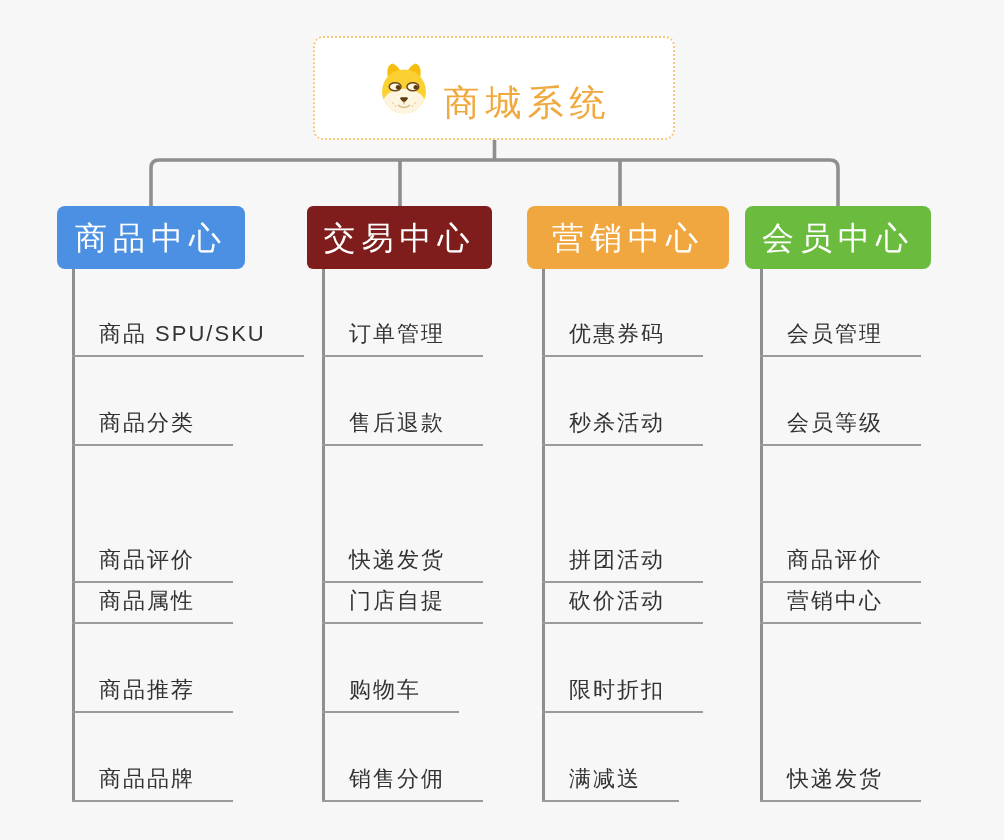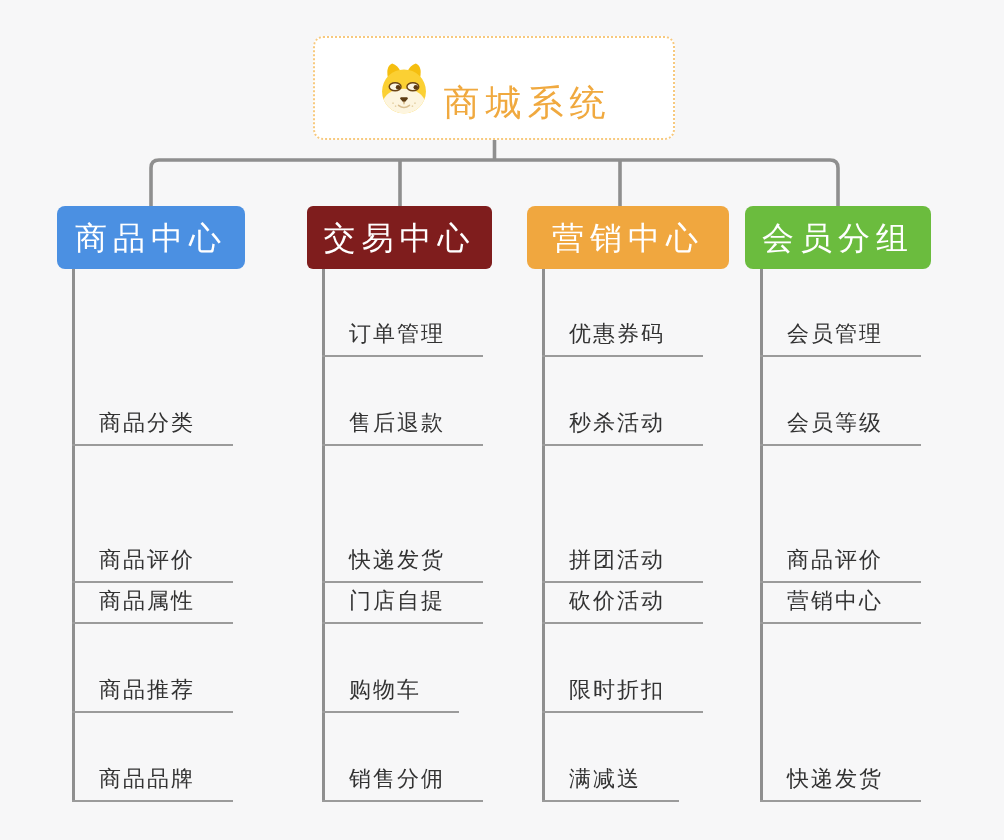--- a/index.html
+++ b/index.html
@@ -98,28 +98,29 @@
   <div class="branch b0" style="background: rgb(75, 144, 226);">
     <span>商品中心</span>
   </div>
   <div class="branch b1" style="background: #7f1d1d; border-radius: 6px;">
     <span>交易中心</span>
   </div>
   <div class="branch b2" style="background: rgb(240, 167, 63);">
     <span>营销中心</span>
   </div>
   <div class="branch b3" style="background: rgb(107, 188, 62);">
-    <span>会员分组</span>
+    <span>会员中心</span>
   </div>
 
   <div class="vline v0"></div>
   <div class="vline v1"></div>
   <div class="vline v2"></div>
   <div class="vline v3"></div>
 
+  <div class="item c0 r0">商品 SPU/SKU</div>
   <div class="item c0 r1">商品分类</div>
   <div class="item c0 r2">商品评价</div>
   <div class="item c0 r3">商品属性</div>
   <div class="item c0 r4">商品推荐</div>
   <div class="item c0 r5">商品品牌</div>
 
   <div class="item c1 r0">订单管理</div>
   <div class="item c1 r1">售后退款</div>
   <div class="item c1 r2">快递发货</div>
   <div class="item c1 r3">门店自提</div>

